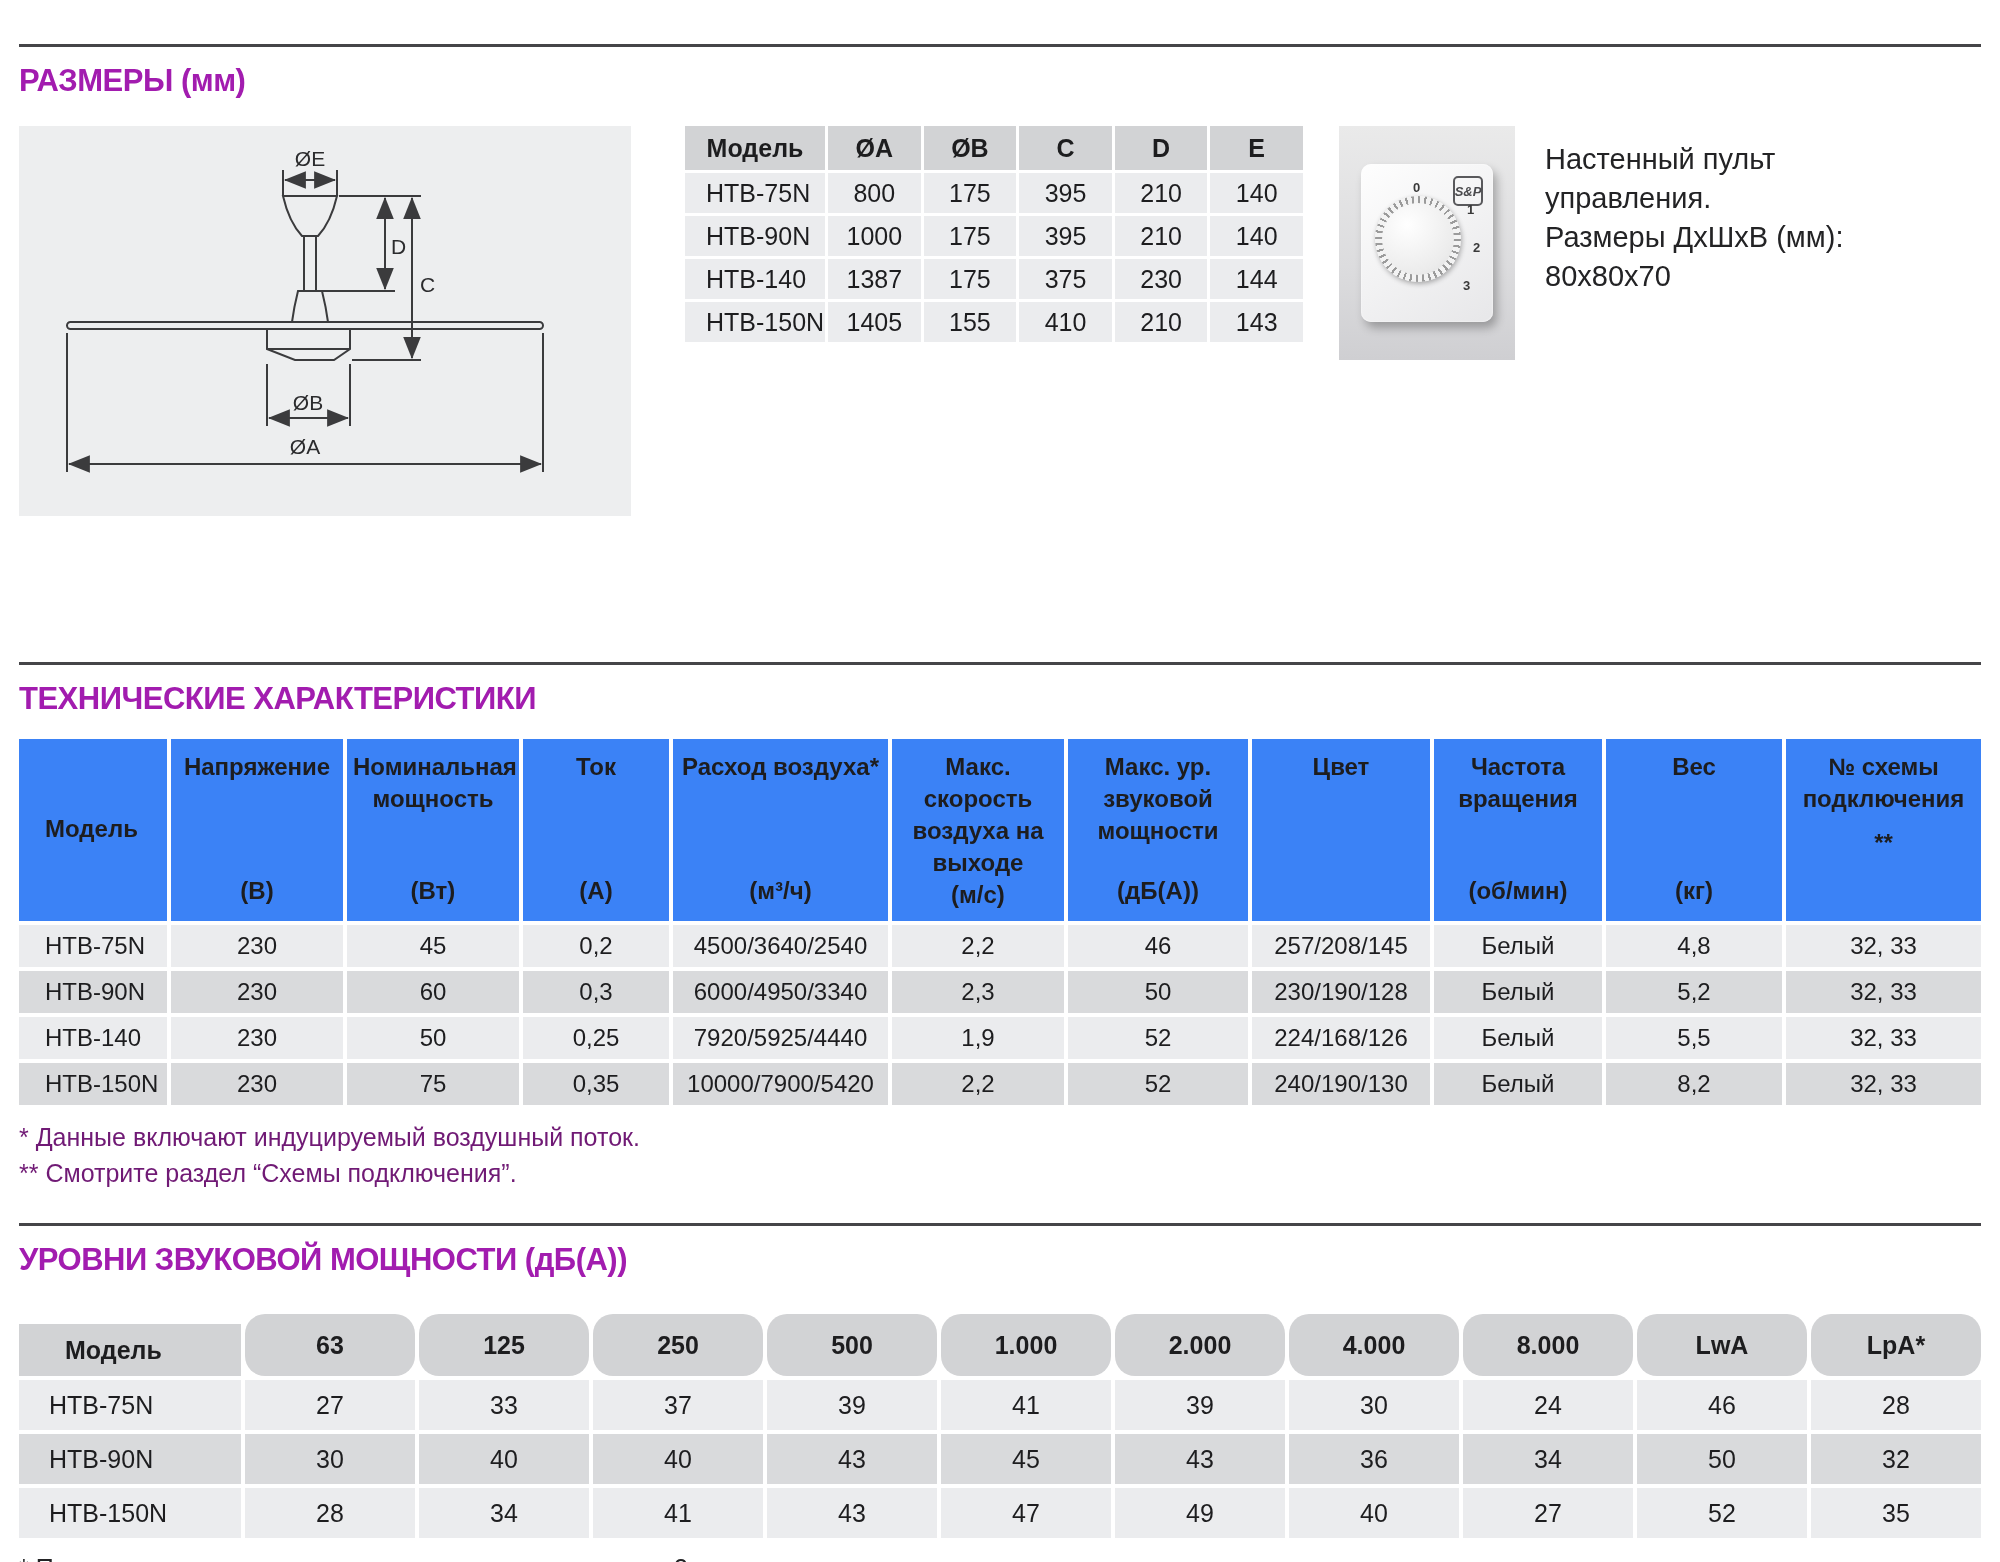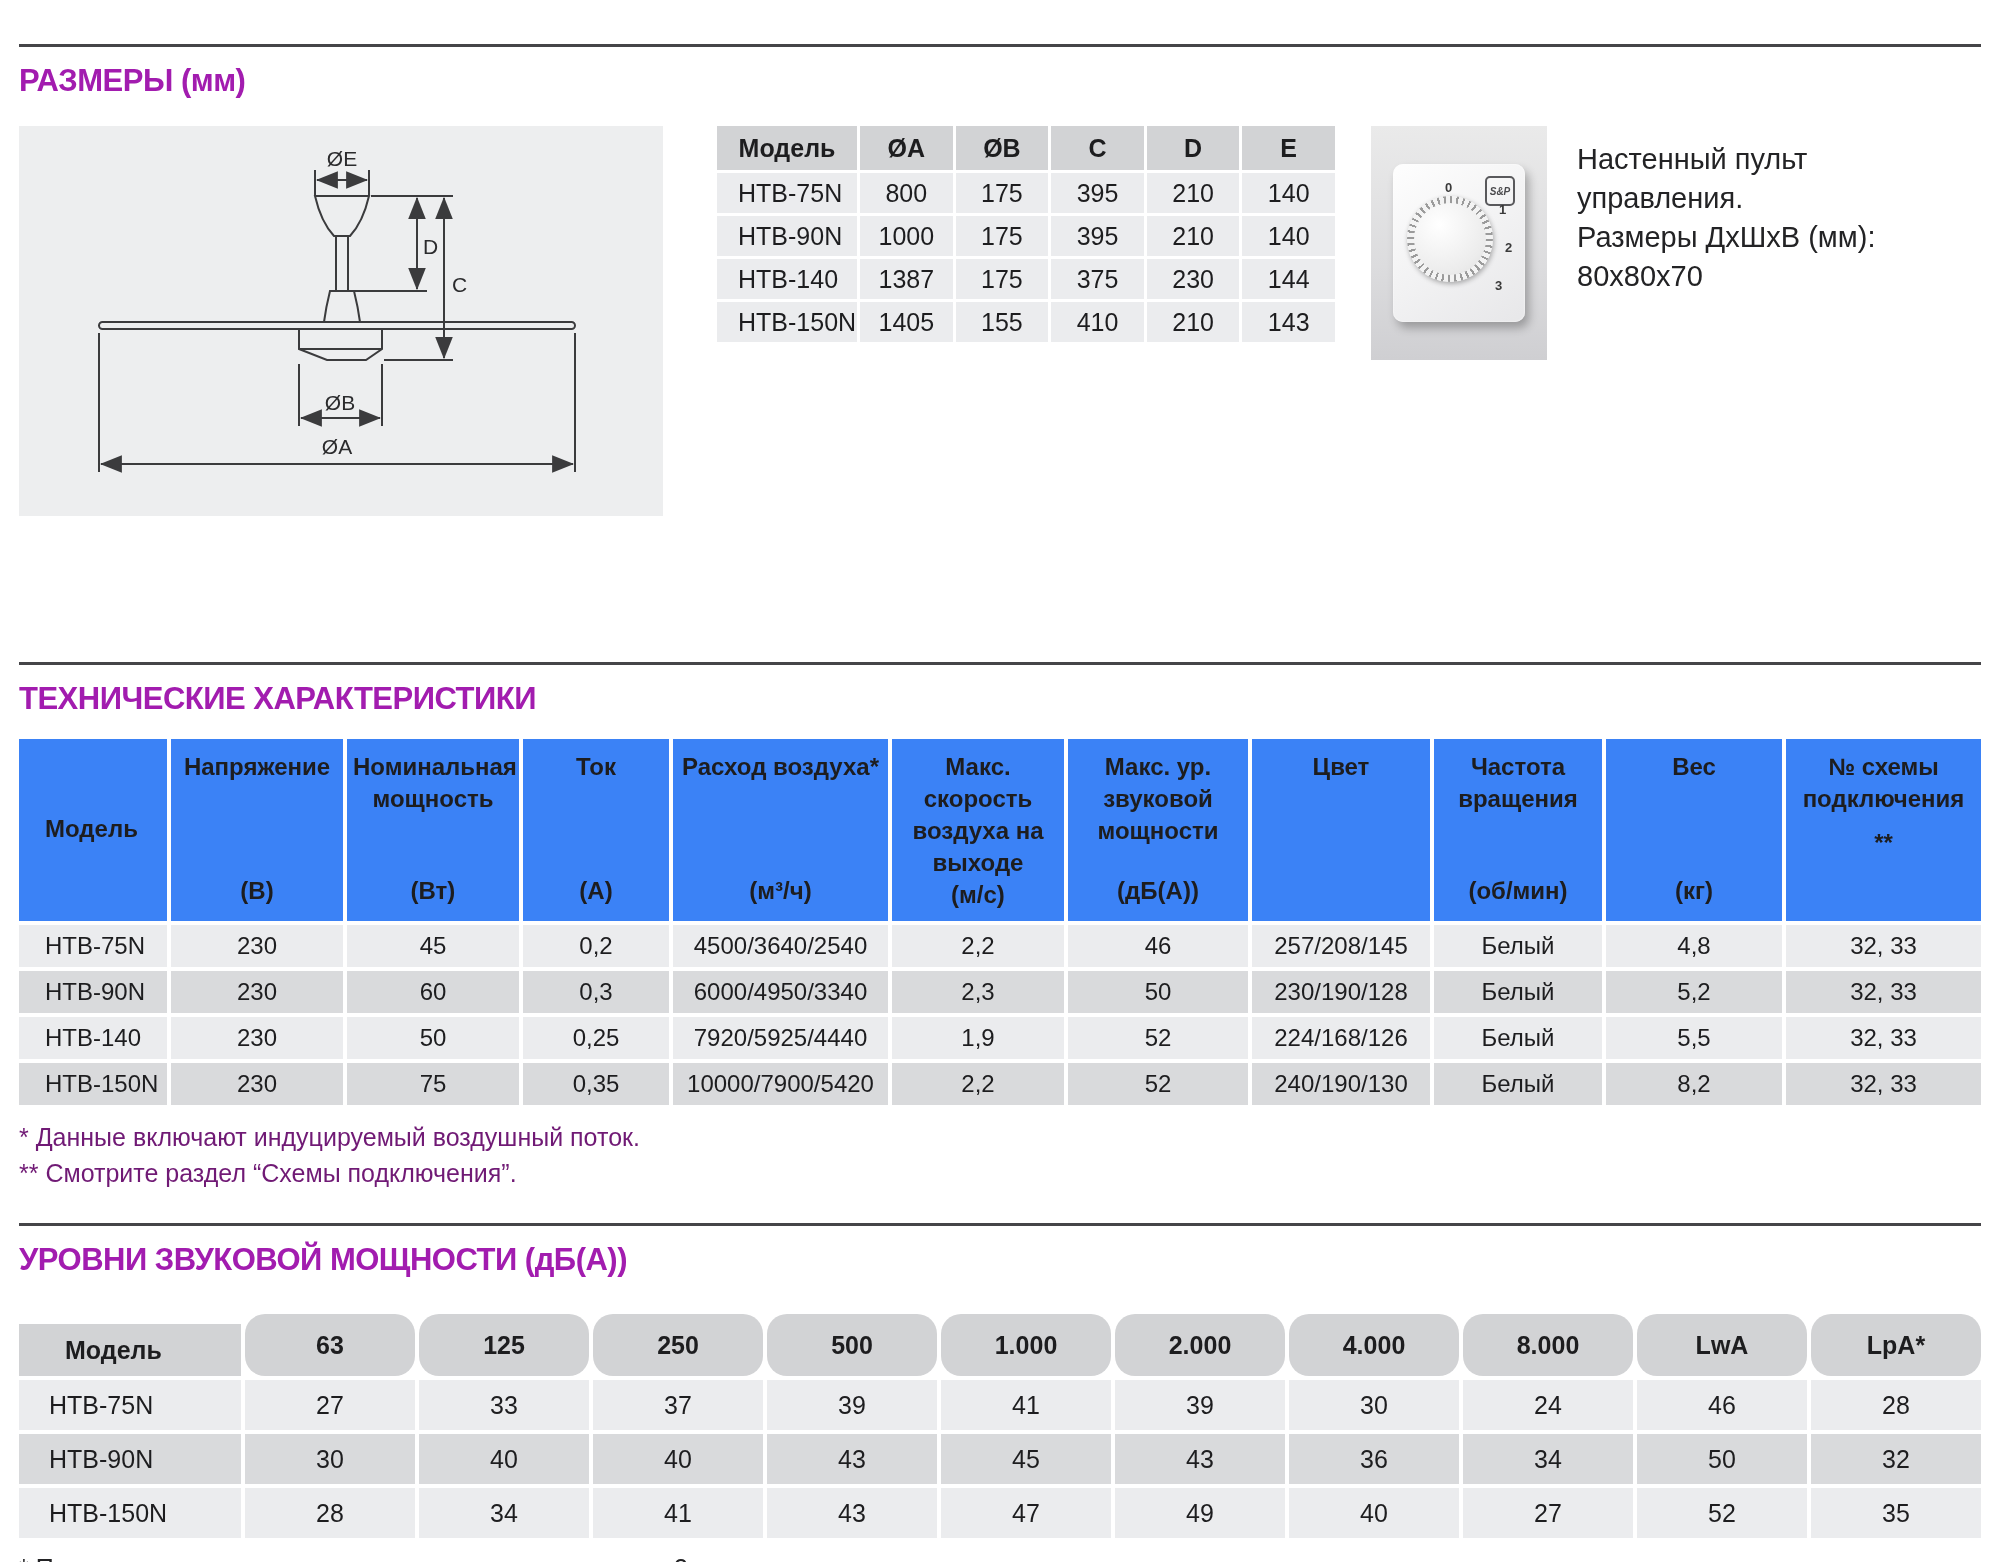--- a/index.html
+++ b/index.html
@@ -6,42 +6,42 @@
   body{width:2000px;height:1562px;font-family:"Liberation Sans",sans-serif;color:#1d1d1f;-webkit-font-smoothing:antialiased;}
   .page{padding:0 19px;}
   .rule{border:0;border-top:3px solid #454548;margin:0;}
   .rule1{margin-top:44px;}
   .rule2{margin-top:146px;}
   .rule3{margin-top:32px;}
   .sec-title{margin:16px 0 0 0;font-size:31px;font-weight:bold;letter-spacing:-0.5px;color:#a21caf;}
 
   
   .dims-row{margin-top:27px;display:flex;align-items:flex-start;}
-  .diagram-panel{width:612px;height:390px;background:#edeeef;flex:none;padding-left:32px;}
+  .diagram-panel{width:612px;height:390px;background:#edeeef;flex:none;}
   .diagram-panel svg{display:block;}
   .dim-label{font-size:21px;fill:#2b2b2d;font-family:"Liberation Sans",sans-serif;}
 
   .dim-table{width:618px;margin-left:54px;flex:none;display:grid;grid-template-columns:140px repeat(5,1fr);gap:3px;align-content:start;}
   .dim-table .th{background:#d2d3d5;height:44px;font-weight:bold;font-size:25px;display:flex;align-items:center;justify-content:center;}
   .dim-table .td{height:40px;font-size:25px;display:flex;align-items:center;justify-content:center;}
   .dim-table .td.first{justify-content:flex-start;padding-left:21px;}
 
   .light{background:#ebecee;}
   .dark{background:#d9dadc;}
 
   .controller-panel{width:176px;height:234px;margin-left:36px;flex:none;position:relative;background:linear-gradient(180deg,#eaeaea 0%,#dcdcde 60%,#cfcfd2 100%);}
   .device{position:absolute;left:22px;top:38px;width:132px;height:158px;background:linear-gradient(145deg,#fefefe,#e7e7e9);border-radius:10px;box-shadow:4px 6px 10px rgba(0,0,0,.28),inset 0 0 2px #fff;}
   .knob-ring{position:absolute;left:14px;top:32px;width:86px;height:86px;border-radius:50%;background:repeating-conic-gradient(#9b9b9b 0deg 3deg,#f3f3f3 3deg 9deg);box-shadow:1px 2px 5px rgba(0,0,0,.3);}
   .knob-face{position:absolute;inset:7px;border-radius:50%;background:radial-gradient(circle at 35% 30%,#ffffff 0%,#ececec 70%,#dedede 100%);}
   .kn{position:absolute;font-size:13px;font-weight:bold;color:#3a3a3a;}
   .kn0{left:52px;top:16px;}
   .kn1{left:106px;top:38px;}
   .kn2{left:112px;top:76px;}
   .kn3{left:102px;top:114px;}
-  .sp-logo{position:absolute;right:10px;top:12px;width:26px;height:26px;border:2px solid #59595c;border-radius:5px;display:flex;align-items:center;justify-content:center;font-size:10px;font-weight:bold;font-style:italic;color:#4a4a4d;}
+  .sp-logo{position:absolute;right:10px;top:12px;width:26px;height:26px;border:2px solid #59595c;border-radius:5px;display:flex;align-items:center;justify-content:center;font-size:13px;font-weight:bold;font-style:italic;color:#4a4a4d;}
   .controller-text{margin-left:30px;margin-top:14px;font-size:29px;line-height:39px;color:#232325;}
 
   
   .tech-table{margin-top:22px;display:grid;grid-template-columns:148px 172px 172px 146px 215px 172px 180px 178px 168px 176px 1fr;gap:4px;}
   .tech-table .th{background:#3b82f6;height:182px;box-sizing:border-box;font-weight:bold;font-size:24px;line-height:32px;text-align:center;display:flex;flex-direction:column;justify-content:space-between;padding:12px 6px 14px;}
   .tech-table .th.first{justify-content:center;align-items:flex-start;text-align:left;padding-left:26px;}
   .tech-table .note{margin-top:12px;}
   .tech-table .td{height:42px;font-size:24px;display:flex;align-items:center;justify-content:center;}
   .tech-table .td.first{justify-content:flex-start;padding-left:26px;}
   .footnotes{margin-top:14px;font-size:25px;line-height:36px;color:#701a75;}

